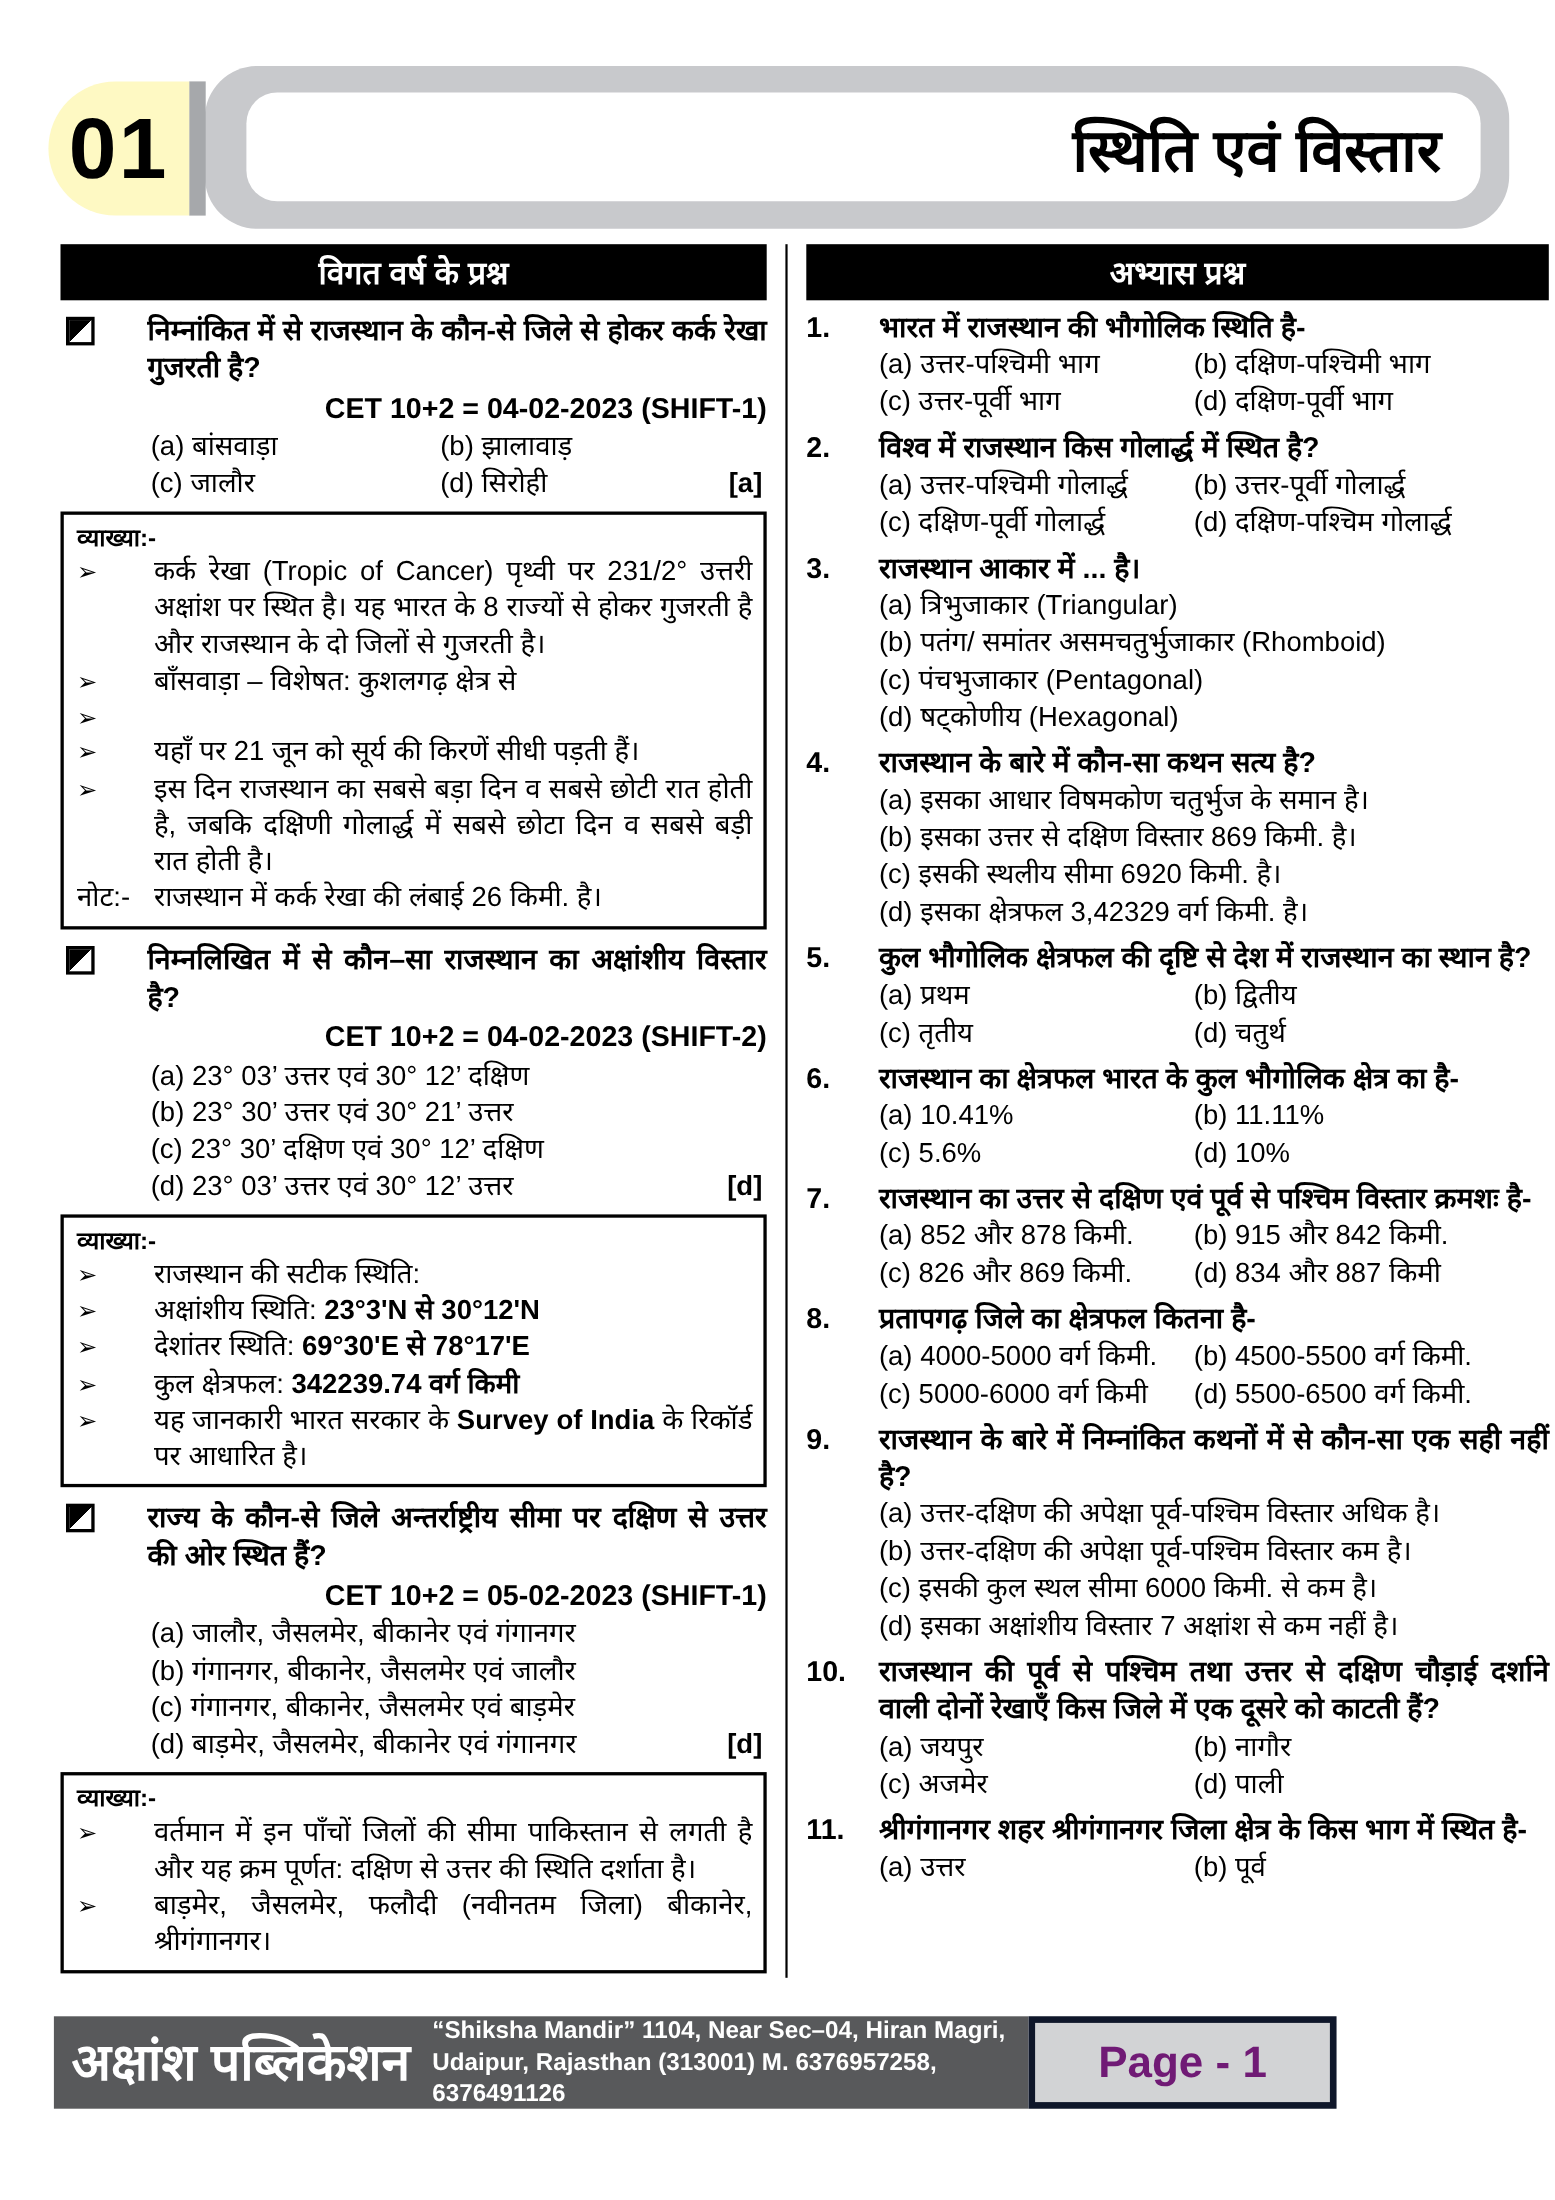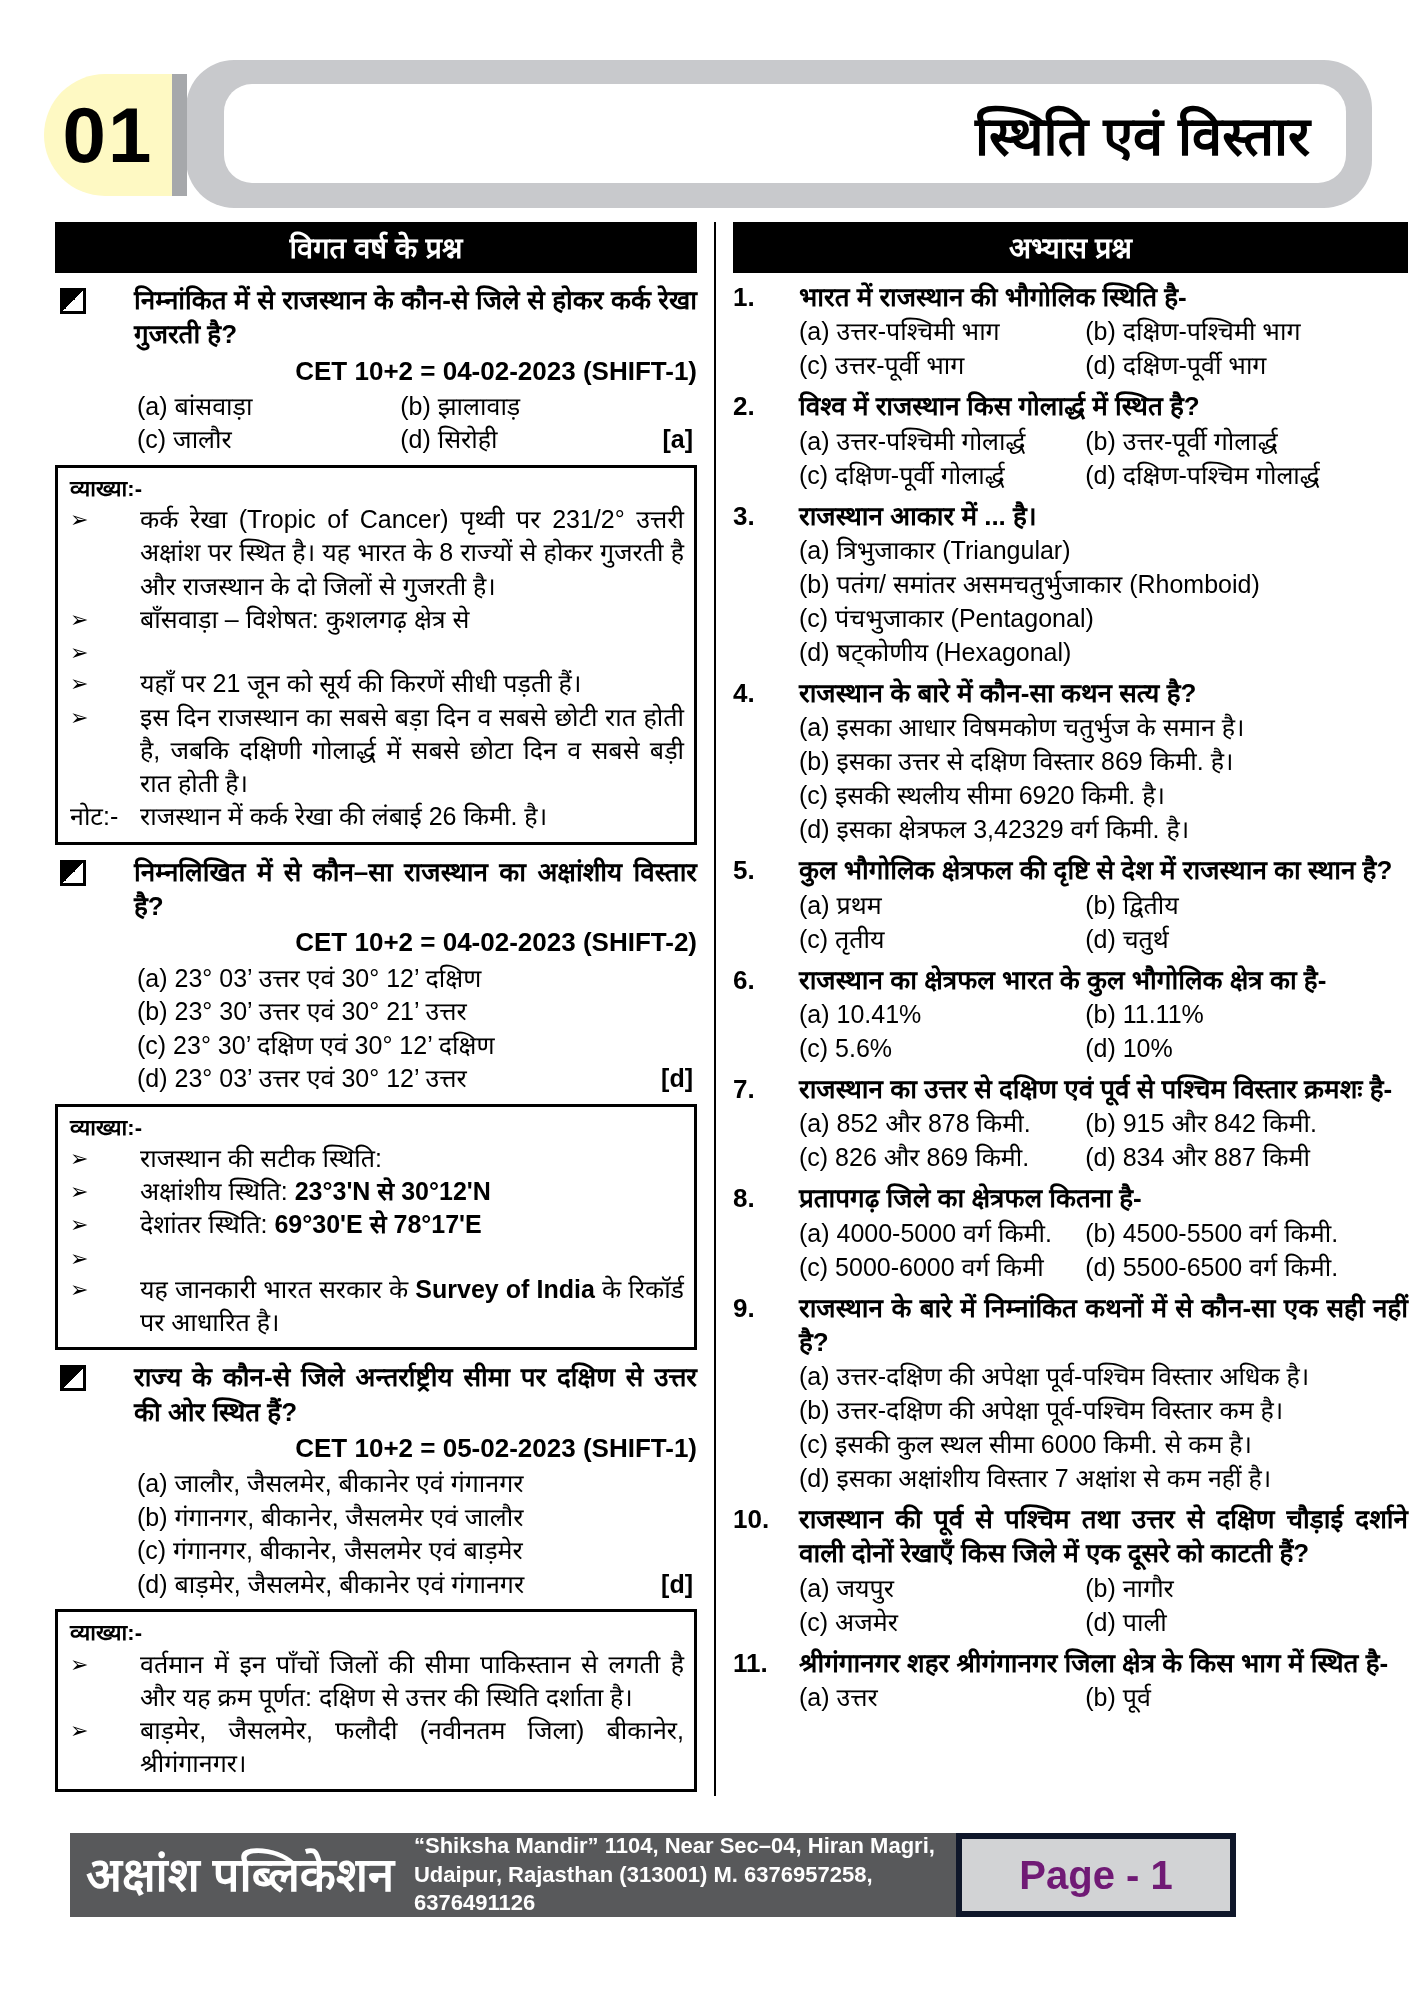--- a/index.html
+++ b/index.html
@@ -59,21 +59,21 @@
   .q { display:flex; margin-top:7px; }
   .q-num  { flex:0 0 66px; font-weight:bold; font-size:26px; line-height:1.32; }
   .q-body { flex:1; }
   .q-text { font-weight:bold; font-size:26px; line-height:1.32; text-align:justify; }
   .row2 { display:flex; font-size:25px; line-height:1.36; }
   .row2 .ra { min-width:47%; padding-right:10px; }
   .row2 .rb { flex:1; }
   .optline { font-size:25px; line-height:1.36; }
 
   
-  .footer { position:absolute; left:70px; top:1833px; width:1166px; height:84px; display:flex; }
+  .footer { position:absolute; left:49px; top:1833px; width:1166px; height:84px; display:flex; }
   .f-dark { flex:1; background:#58595b; color:#fff; display:flex; align-items:center; overflow:hidden; }
   .f-pub  { font-size:47px; font-weight:bold; padding:0 20px 4px 16px; white-space:nowrap; }
   .f-addr { font-weight:bold; font-size:22px; line-height:1.3; }
   .f-page { flex:0 0 280px; background:#d2d3d5; border:6px solid #0f172a; display:flex; align-items:center;
             justify-content:center; font-size:40px; font-weight:bold; color:#701a75; }
 </style>
 </head>
 <body>
 
 <div class="page">
@@ -164,20 +164,21 @@
         <div class="point">
             <span class="p-arrow">➢</span>
             <span class="p-text"><span>अक्षांशीय स्थिति: </span><span class="b">23°3'N से 30°12'N</span></span>
           </div>
         <div class="point">
             <span class="p-arrow">➢</span>
             <span class="p-text"><span>देशांतर स्थिति: </span><span class="b">69°30'E से 78°17'E</span></span>
           </div>
         <div class="point">
             <span class="p-arrow">➢</span>
+            <span class="p-text"><span>कुल क्षेत्रफल: </span><span class="b">342239.74 वर्ग किमी</span></span>
           </div>
         <div class="point">
             <span class="p-arrow">➢</span>
             <span class="p-text"><span>यह जानकारी भारत सरकार के </span><span class="b">Survey of India</span><span> के रिकॉर्ड पर आधारित है।</span></span>
           </div>
       </div>
 
       <div class="pyq">
         <div class="pyq-head">
           <span class="pyq-icon"></span>

